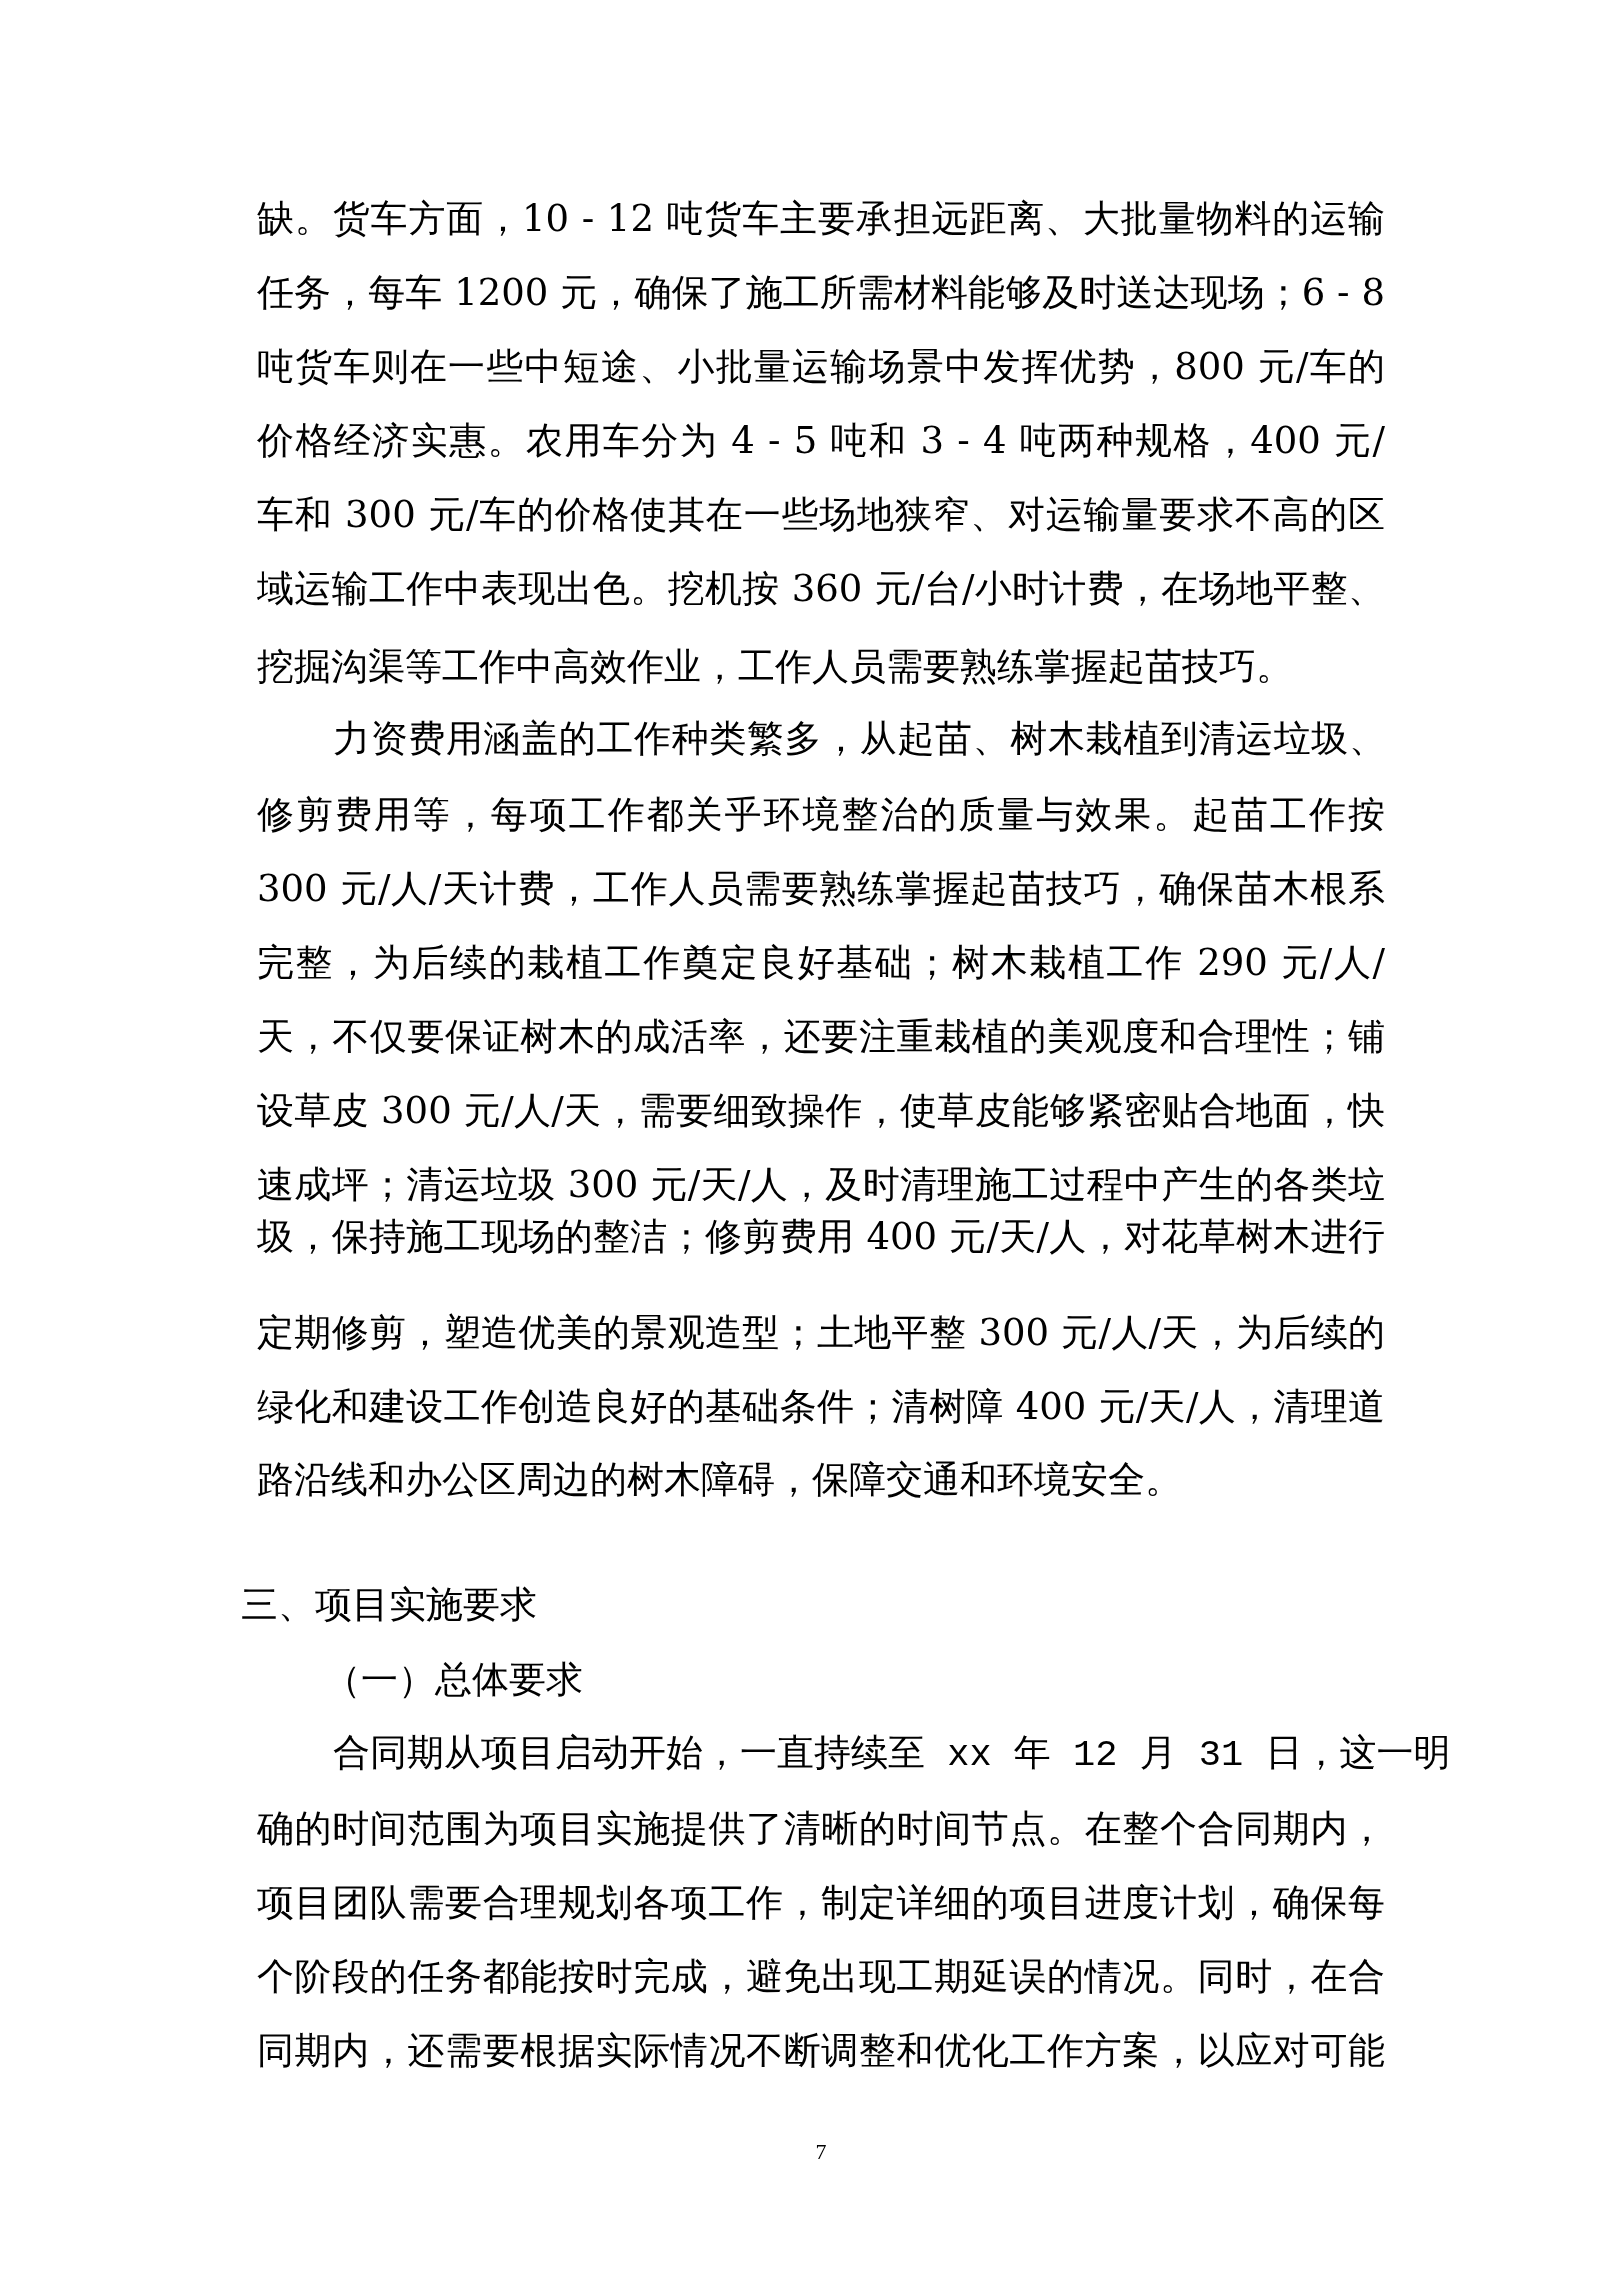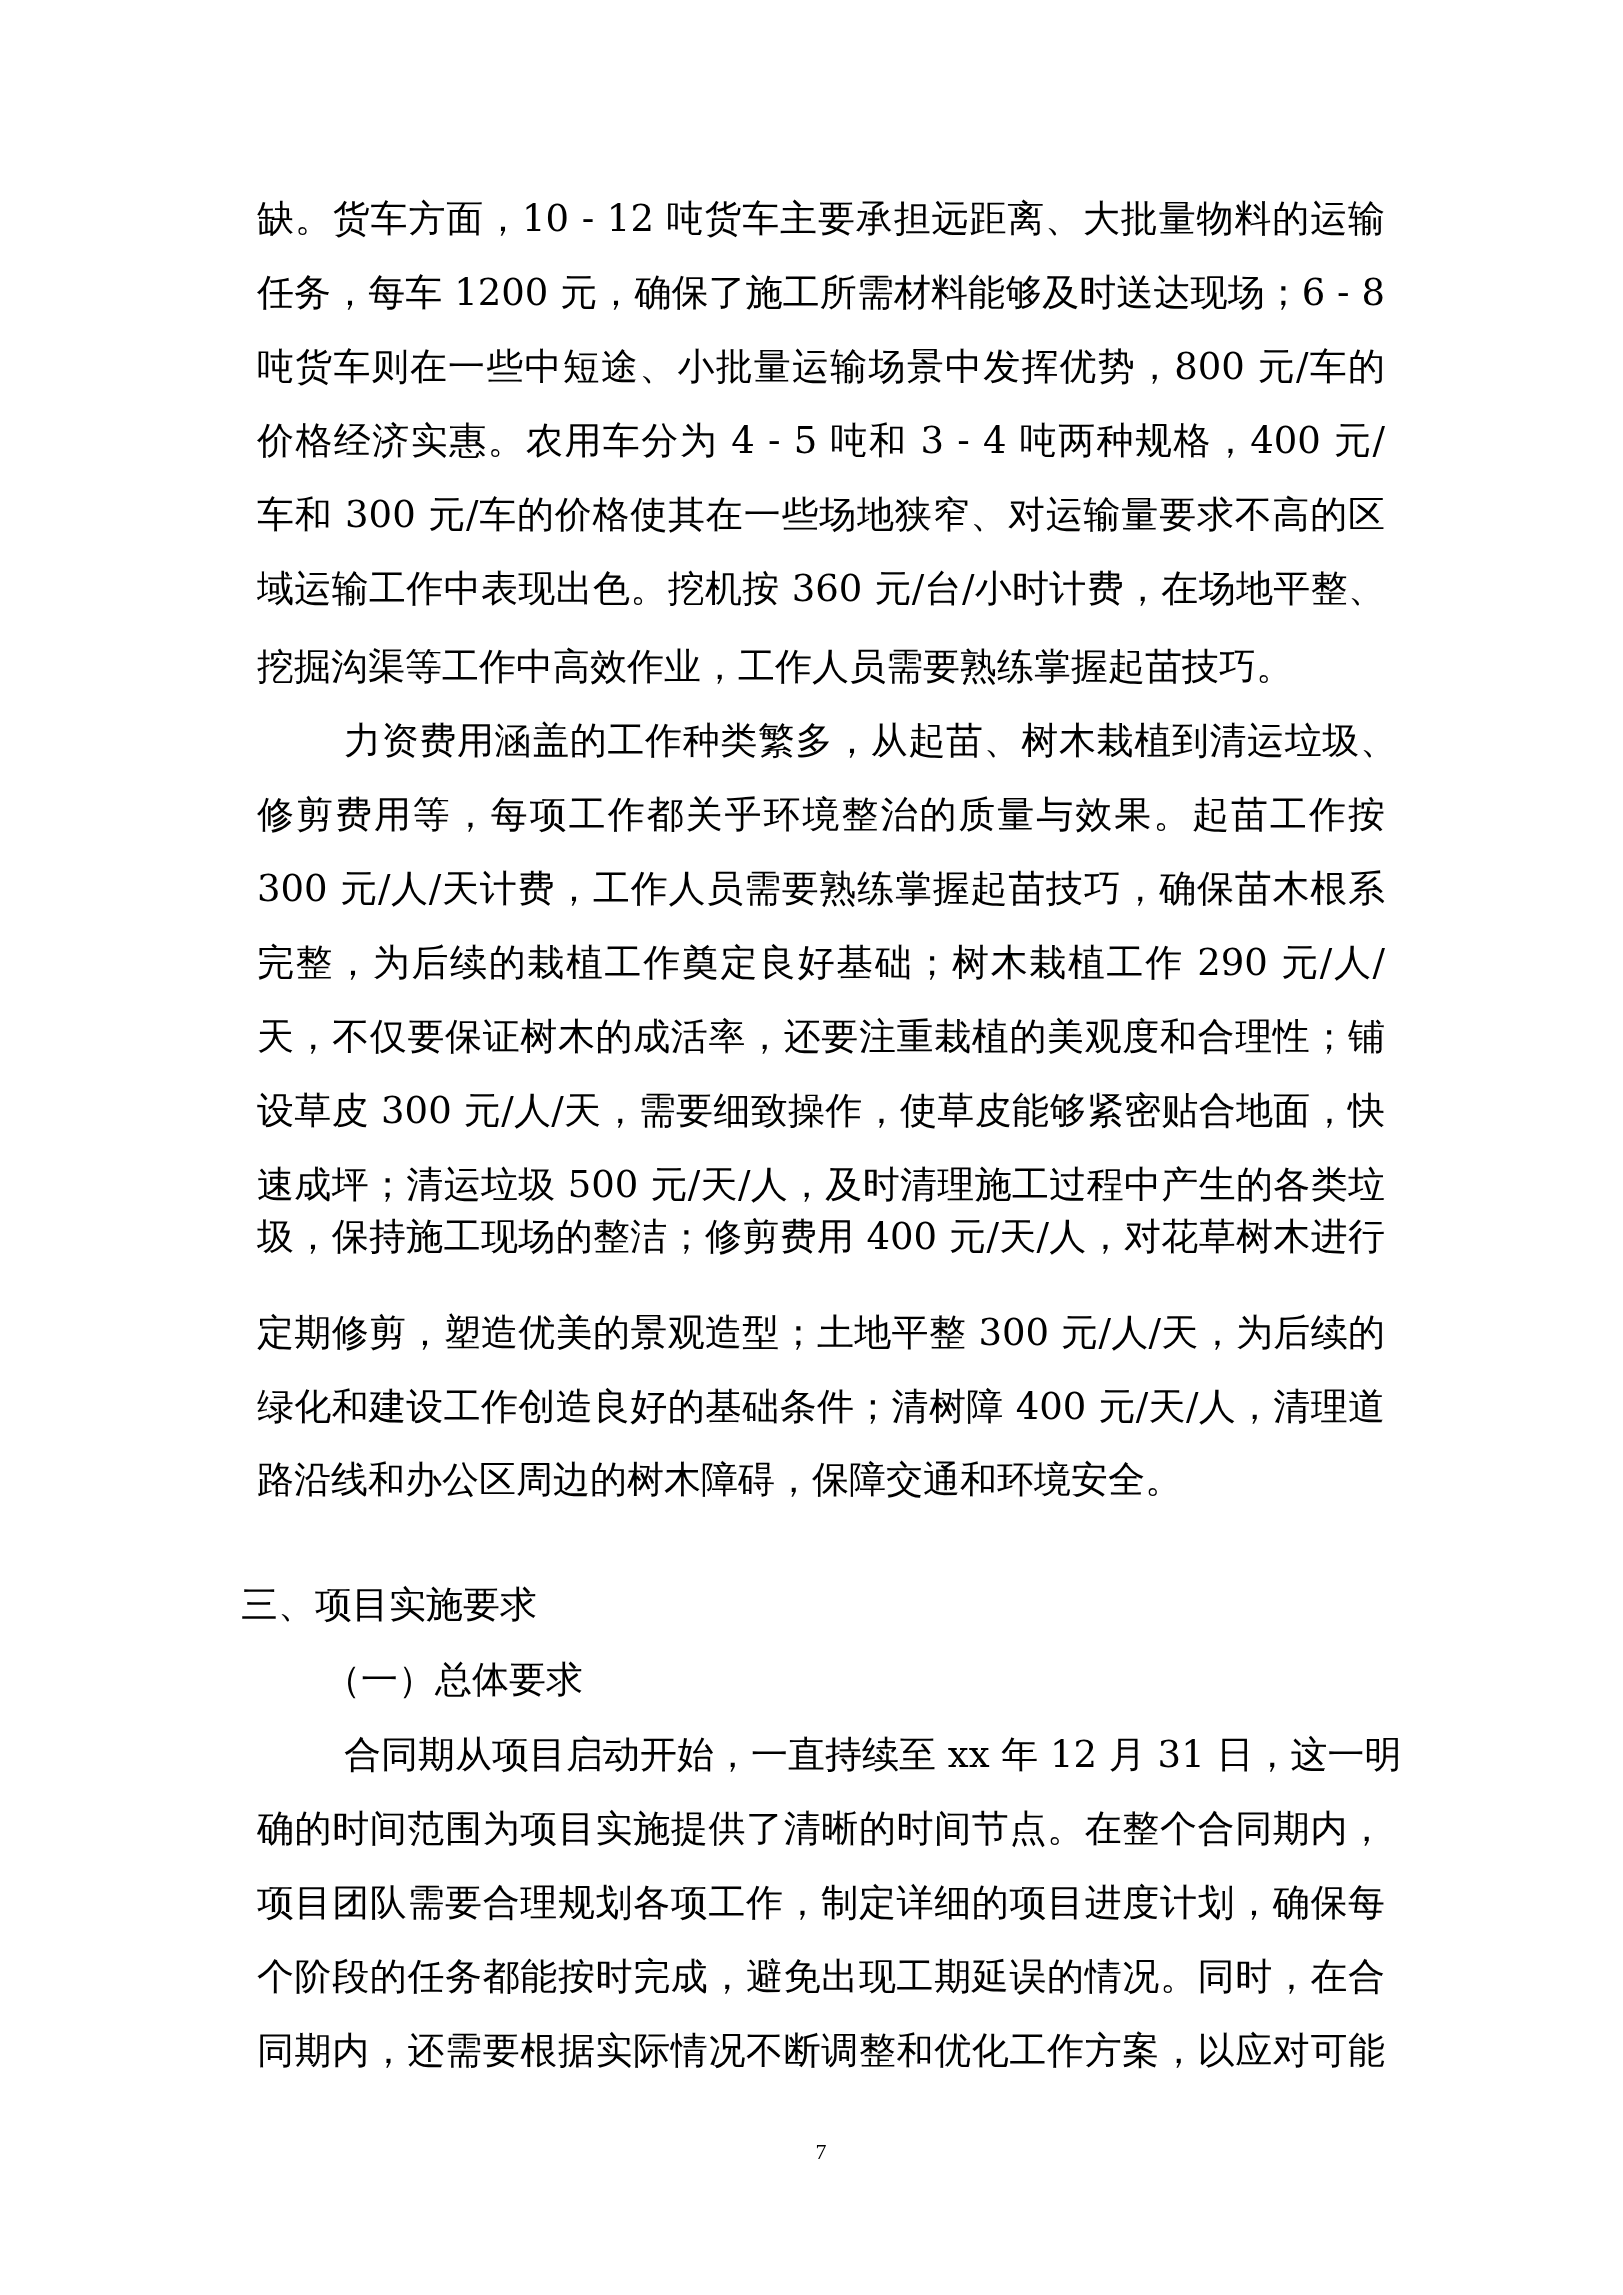--- a/index.html
+++ b/index.html
@@ -33,22 +33,23 @@
       line-height: 46px;
       white-space: nowrap;
       text-align: justify;
       text-align-last: justify;
       letter-spacing: 0;
     }
     .line.last {
       text-align-last: left;
     }
     .line.indent {
-      left: 334px;
+      left: 323px;
       width: 1053px;
+      font-family: Liberation Mono, monospace;
     }
     .heading {
       position: absolute;
       font-size: 37px;
       line-height: 46px;
       white-space: nowrap;
     }
     .page-number {
       position: absolute;
       left: 798px;
@@ -75,21 +76,21 @@
     <div class="line last" style="top:644px">挖掘沟渠等工作中高效作业，工作人员需要熟练掌握起苗技巧。</div>
   </div>
 
   <div>
     <div class="line indent" style="top:718px">力资费用涵盖的工作种类繁多，从起苗、树木栽植到清运垃圾、</div>
     <div class="line" style="top:792px">修剪费用等，每项工作都关乎环境整治的质量与效果。起苗工作按</div>
     <div class="line" style="top:866px">300 元/人/天计费，工作人员需要熟练掌握起苗技巧，确保苗木根系</div>
     <div class="line" style="top:940px">完整，为后续的栽植工作奠定良好基础；树木栽植工作 290 元/人/</div>
     <div class="line" style="top:1014px">天，不仅要保证树木的成活率，还要注重栽植的美观度和合理性；铺</div>
     <div class="line" style="top:1088px">设草皮 300 元/人/天，需要细致操作，使草皮能够紧密贴合地面，快</div>
-    <div class="line" style="top:1162px">速成坪；清运垃圾 500 元/天/人，及时清理施工过程中产生的各类垃</div>
+    <div class="line" style="top:1162px">速成坪；清运垃圾 300 元/天/人，及时清理施工过程中产生的各类垃</div>
     <div class="line" style="top:1214px">圾，保持施工现场的整洁；修剪费用 400 元/天/人，对花草树木进行</div>
     <div class="line" style="top:1310px">定期修剪，塑造优美的景观造型；土地平整 300 元/人/天，为后续的</div>
     <div class="line" style="top:1384px">绿化和建设工作创造良好的基础条件；清树障 400 元/天/人，清理道</div>
     <div class="line last" style="top:1457px">路沿线和办公区周边的树木障碍，保障交通和环境安全。</div>
   </div>
 
   <div class="heading" style="left:231px; top:1582px">三、项目实施要求</div>
 
   <div class="heading" style="left:314px; top:1657px">（一）总体要求</div>
 

